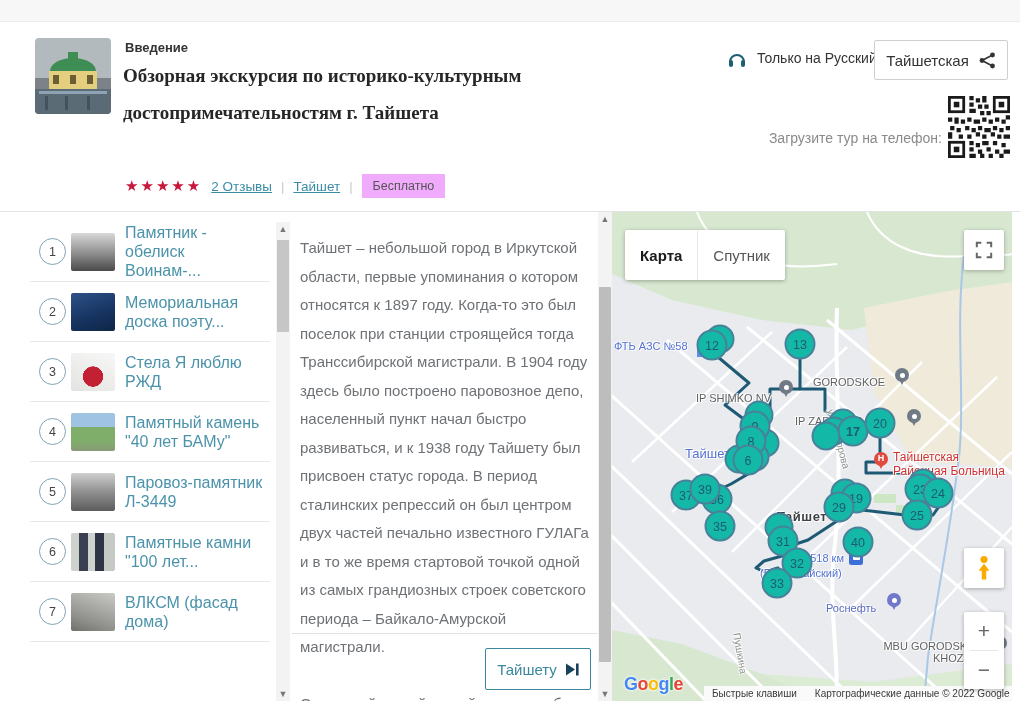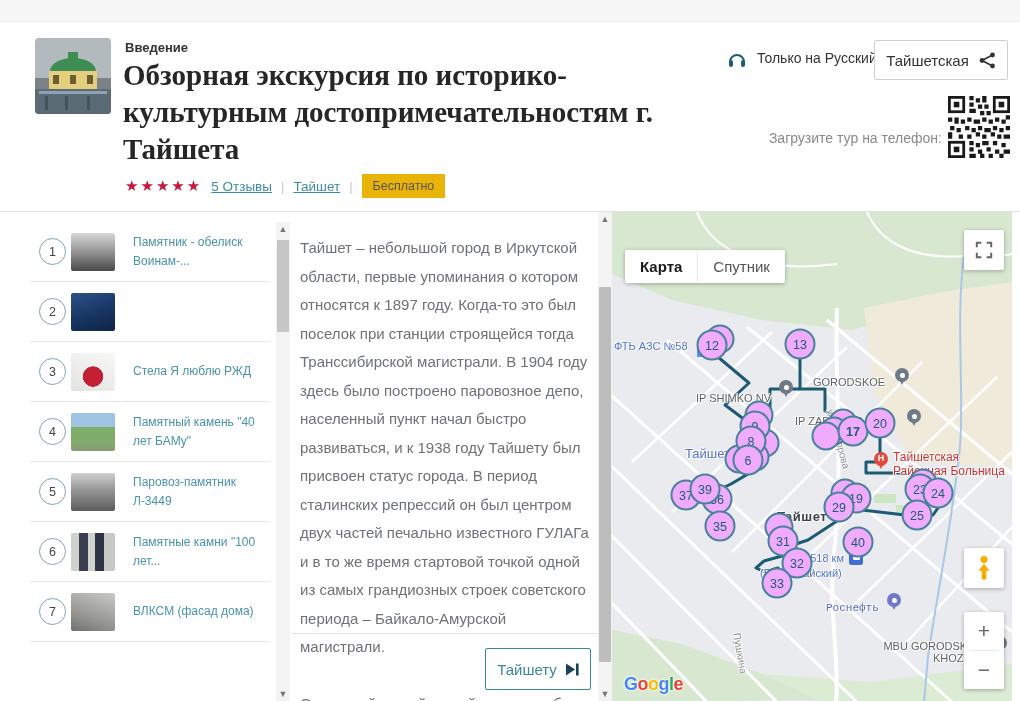--- a/index.html
+++ b/index.html
@@ -4,43 +4,43 @@
 <style>
   * { margin:0; padding:0; box-sizing:border-box; }
   html,body { background:#fff; }
   body { font-family:"Liberation Sans", sans-serif; width:1020px; height:701px; position:relative; overflow:hidden; }
   .abs { position:absolute; }
 
   
   #topbar { left:0; top:0; width:1020px; height:22px; background:#f7f7f7; border-bottom:1px solid #ebebeb; }
   #hdr-thumb { left:35px; top:38px; width:76px; height:76px; border-radius:4px; overflow:hidden; }
   #kicker { left:125px; top:40px; font-size:13px; font-weight:bold; color:#333; }
-  #page-title { left:123px; top:57px; width:580px; font-family:"Liberation Serif","DejaVu Serif",serif; font-size:29px; line-height:37px; color:#262626; }
+  #page-title { left:123px; top:57px; width:580px; font-family:"Liberation Serif","DejaVu Serif",serif; font-size:19px; line-height:37px; color:#262626; }
   #rating-row { left:125px; top:176px; display:flex; align-items:center; gap:9px; height:20px; }
   .stars { color:#c8193c; font-size:15px; letter-spacing:2px; white-space:nowrap; }
   .tlink { color:#3a8ca6; font-size:13.5px; text-decoration:underline; cursor:pointer; }
   .sep { color:#c9c9c9; font-size:13px; }
-  .badge { background:#eab308; color:#555; font-size:12.5px; padding:5px 11px; }
+  .badge { background:#f0abfc; color:#555; font-size:12.5px; padding:5px 11px; }
   #lang-row { left:727px; top:48px; display:flex; align-items:center; gap:10px; }
   #lang-row span { font-size:14px; color:#333; }
   #share-btn { left:874px; top:40px; width:134px; height:40px; background:#fff; border:1px solid #cfcfcf; border-radius:2px; display:flex; align-items:center; justify-content:center; gap:10px; font-size:15px; color:#333; cursor:pointer; }
   #qr-caption { left:756px; top:130px; width:186px; text-align:right; font-size:14px; color:#8a8a8a; }
   #qr { left:948px; top:96px; width:62px; height:62px; }
   #main-divider { left:0; top:211px; width:1020px; height:1px; background:#e3e3e3; }
 
   
   #sidebar { left:30px; top:222px; width:240px; height:479px; background:#fff; overflow:hidden; }
   #timeline { left:51px; top:252px; width:2px; height:449px; background:#9cb8c4; }
   #sb-active { position:relative; width:240px; height:60px; display:flex; align-items:center; cursor:pointer; }
   #sb-active .lbl { color:#fff; font-size:15px; margin-left:42px; }
   #sb-active .dot { position:absolute; left:16px; top:24px; width:12px; height:12px; border-radius:50%; background:#fff; }
   .sb-item { position:relative; width:240px; height:60px; border-bottom:1px solid #e8e8e8; display:flex; align-items:center; cursor:pointer; background:transparent; }
   .sb-num { position:absolute; left:9px; width:27px; height:27px; border-radius:50%; border:1.5px solid #7fa3b2; background:#fff; color:#444; font-size:12.5px; display:flex; align-items:center; justify-content:center; }
   .sb-thumb { position:absolute; left:41px; width:44px; height:38px; border-radius:2px; }
-  .sb-lbl { position:absolute; left:103px; width:138px; color:#4b93ab; font-size:12px; line-height:19px; }
+  .sb-lbl { position:absolute; left:95px; width:138px; color:#4b93ab; font-size:16px; line-height:19px; }
   .vscroll { background:#f3f3f3; }
   .vscroll .arr { width:14px; height:14px; color:#777; font-size:9px; display:flex; align-items:center; justify-content:center; cursor:pointer; }
   .vthumb { position:absolute; left:1px; width:12px; background:#c6c6c6; border-radius:1px; cursor:pointer; }
   #sb-scroll { left:276px; top:222px; width:14px; height:479px; }
   #sb-scroll .arr.dn { position:absolute; bottom:0; }
   #tp-scroll { left:598px; top:212px; width:14px; height:489px; }
   #tp-scroll .arr.dn { position:absolute; bottom:0; }
 
   
   #text-panel { left:292px; top:212px; width:306px; height:489px; background:#fff; }
@@ -65,24 +65,24 @@
   .pin .head::after { content:""; position:absolute; left:4px; top:12px; border:3px solid transparent; border-top:6px solid inherit; }
   .pin-gray .head, .pin-gray .tail { background:#6f7a85; }
   .pin-gas .head, .pin-gas .tail { background:#7078c9; }
   .pin-hospital .head, .pin-hospital .tail { background:#e04a3f; }
   .pin .tail { width:6px; height:6px; margin:-3px auto 0; clip-path:polygon(0 0,100% 0,50% 100%); }
   .pin .cdot { position:absolute; left:4.5px; top:4.5px; width:5px; height:5px; border-radius:50%; background:#fff; }
   .pin-hospital .h { position:absolute; left:0; top:1px; width:14px; text-align:center; color:#fff; font-size:9px; font-weight:bold; }
   .pin-hospital .h::before { content:"H"; }
   .sq { position:absolute; z-index:3; border-radius:2.5px; background:#3d6fd7; }
   .sq .inner { position:absolute; left:25%; top:22%; width:50%; height:40%; background:#fff; border-radius:1px; }
-  .mk { position:absolute; width:31px; height:31px; border-radius:50%; background:#f0abfc; border:2px solid #49809a; color:#1e5b74; font-size:12.5px; display:flex; align-items:center; justify-content:center; transform:translate(-50%,-50%); z-index:5; cursor:pointer; }
+  .mk { position:absolute; width:31px; height:31px; border-radius:50%; background:#14b8a6; border:2px solid #49809a; color:#1e5b74; font-size:12.5px; display:flex; align-items:center; justify-content:center; transform:translate(-50%,-50%); z-index:5; cursor:pointer; }
   .mk-ghost { width:29px; height:29px; z-index:4; }
   .mapctl { position:absolute; background:#fff; box-shadow:0 1px 4px rgba(0,0,0,.3); border-radius:2px; z-index:10; }
-  #maptype { left:13px; top:18px; height:33px; display:flex; align-items:stretch;margin-top:20px; }
+  #maptype { left:13px; top:18px; height:50px; display:flex; align-items:stretch; }
   #maptype .mt { padding:0 15px; display:flex; align-items:center; font-size:15px; cursor:pointer; }
   #mt-map { font-weight:bold; color:#1a1a1a; border-right:1px solid #e8e8e8; }
   #mt-sat { color:#555; }
   #fs-btn { left:352px; top:18px; width:40px; height:40px; display:flex; align-items:center; justify-content:center; cursor:pointer; }
   #pegman { left:352px; top:336px; width:40px; height:40px; display:flex; align-items:center; justify-content:center; cursor:pointer; }
   #zoomctl { left:352px; top:400px; width:40px; height:77px; display:flex; flex-direction:column; z-index:10; }
   #zoomctl .zb { flex:1; display:flex; align-items:center; justify-content:center; font-size:21px; color:#666; cursor:pointer; }
   #zoomctl .zdiv { height:1px; background:#e6e6e6; margin:0 6px; }
   #glogo { position:absolute; left:12px; top:462px; z-index:10; font-size:18px; font-weight:bold; letter-spacing:-0.5px; text-shadow:0 0 2px #fff,0 0 3px #fff; }
   #attrib { position:absolute; left:92px; bottom:0; right:0; height:15px; background:#fafafa; display:flex; align-items:center; gap:18px; padding:0 8px; z-index:9; font-size:10px; color:#3a3a3a; white-space:nowrap; }
@@ -109,21 +109,21 @@
     <rect x="10" y="58" width="3" height="14" fill="#43525c"></rect>
     <rect x="30" y="58" width="3" height="14" fill="#43525c"></rect>
     <rect x="52" y="58" width="3" height="14" fill="#43525c"></rect>
   </svg>
 </div>
 <div id="kicker" class="abs">Введение</div>
 <h1 id="page-title" class="abs">Обзорная экскурсия по историко-культурным достопримечательностям г. Тайшета</h1>
 
 <div id="rating-row" class="abs">
   <span class="stars" id="rating-stars"><span>★</span><span>★</span><span>★</span><span>★</span><span>★</span></span>
-  <a class="tlink">5 Отзывы</a>
+  <a class="tlink">2 Отзывы</a>
   <span class="sep">|</span>
   <a class="tlink">Тайшет</a>
   <span class="sep">|</span>
   <span class="badge">Бесплатно</span>
 </div>
 
 <div id="lang-row" class="abs">
   <svg width="20" height="20" viewBox="0 0 20 20">
     <path d="M3,14 a7,7 0 0 1 14,0" fill="none" stroke="#1d5e73" stroke-width="2"></path>
     <rect x="2" y="12" width="4" height="7" rx="2" fill="#1d5e73"></rect>
@@ -167,20 +167,21 @@
 <div id="sidebar" class="abs">
   <div id="sb-list">
       <div class="sb-item">
         <span class="sb-num">1</span>
         <div class="sb-thumb" style="background:linear-gradient(180deg,#d8d8d8 0%,#9a9a9a 45%,#4a4a4a 100%)"></div>
         <span class="sb-lbl">Памятник - обелиск Воинам-...</span>
       </div>
       <div class="sb-item">
         <span class="sb-num">2</span>
         <div class="sb-thumb" style="background:linear-gradient(160deg,#2d5188,#16335f 60%,#0e2547)"></div>
+        <span class="sb-lbl">Мемориальная доска поэту...</span>
       </div>
       <div class="sb-item">
         <span class="sb-num">3</span>
         <div class="sb-thumb" style="background:radial-gradient(circle at 50% 62%,#c32033 0 31%,rgba(0,0,0,0) 32%),linear-gradient(25deg,#e3e3e1,#f7f7f7)"></div>
         <span class="sb-lbl">Стела Я люблю РЖД</span>
       </div>
       <div class="sb-item">
         <span class="sb-num">4</span>
         <div class="sb-thumb" style="background:linear-gradient(180deg,#9fc3e2 0 38%,#7fae6a 38% 72%,#8a9a77 100%)"></div>
         <span class="sb-lbl">Памятный камень "40 лет БАМу"</span>
@@ -307,21 +308,21 @@
           <span class="h"></span>
         </div>
         <div class="tail"></div>
       </div>
       <div class="poilbl lbl-red" style="left: 281px; top: 238px;">Тайшетская
 Районная Больница</div>
       <div class="poilbl lbl-cityblue" style="left: 73px; top: 234px;">Тайшет</div>
       <div class="poilbl lbl-city" style="left: 165px; top: 297px;">Тайшет</div>
       <div class="poilbl lbl-blue" style="left: 180px; top: 340px;">п. 4518 км</div>
       <div class="poilbl lbl-blue" style="left: 148px; top: 355px;">(Первомайский)</div>
-      <div class="poilbl lbl-blue2" style="left: 214px; top: 390px; font-family: Liberation Mono, monospace;">Роснефть</div>
+      <div class="poilbl lbl-blue2" style="left: 214px; top: 390px;">Роснефть</div>
       <div class="pin pin-gas" style="left: 275px; top: 381px;">
         <div class="head">
           <span class="cdot"></span>
         </div>
         <div class="tail"></div>
       </div>
       <div class="poilbl lbl-right" style="left: 236px; top: 428px; width: 135px;">MBU GORODSKOE
 KHOZ-VO</div>
       <div class="pin pin-gray" style="left: 381px; top: 424px;">
         <div class="head">
@@ -385,13 +386,18 @@
   </div>
 
   <div id="zoomctl" class="mapctl">
     <div class="zb">+</div>
     <div class="zdiv"></div>
     <div class="zb">−</div>
   </div>
 
   <div id="glogo"><span style="color: rgb(66, 133, 244);">G</span><span style="color: rgb(234, 67, 53);">o</span><span style="color: rgb(251, 188, 5);">o</span><span style="color: rgb(66, 133, 244);">g</span><span style="color: rgb(52, 168, 83);">l</span><span style="color: rgb(234, 67, 53);">e</span></div>
 
+  <div id="attrib">
+    <span class="alink">Быстрые клавиши</span>
+    <span>Картографические данные © 2022 Google</span>
+
+  </div>
 </div>
 
 </body></html>

